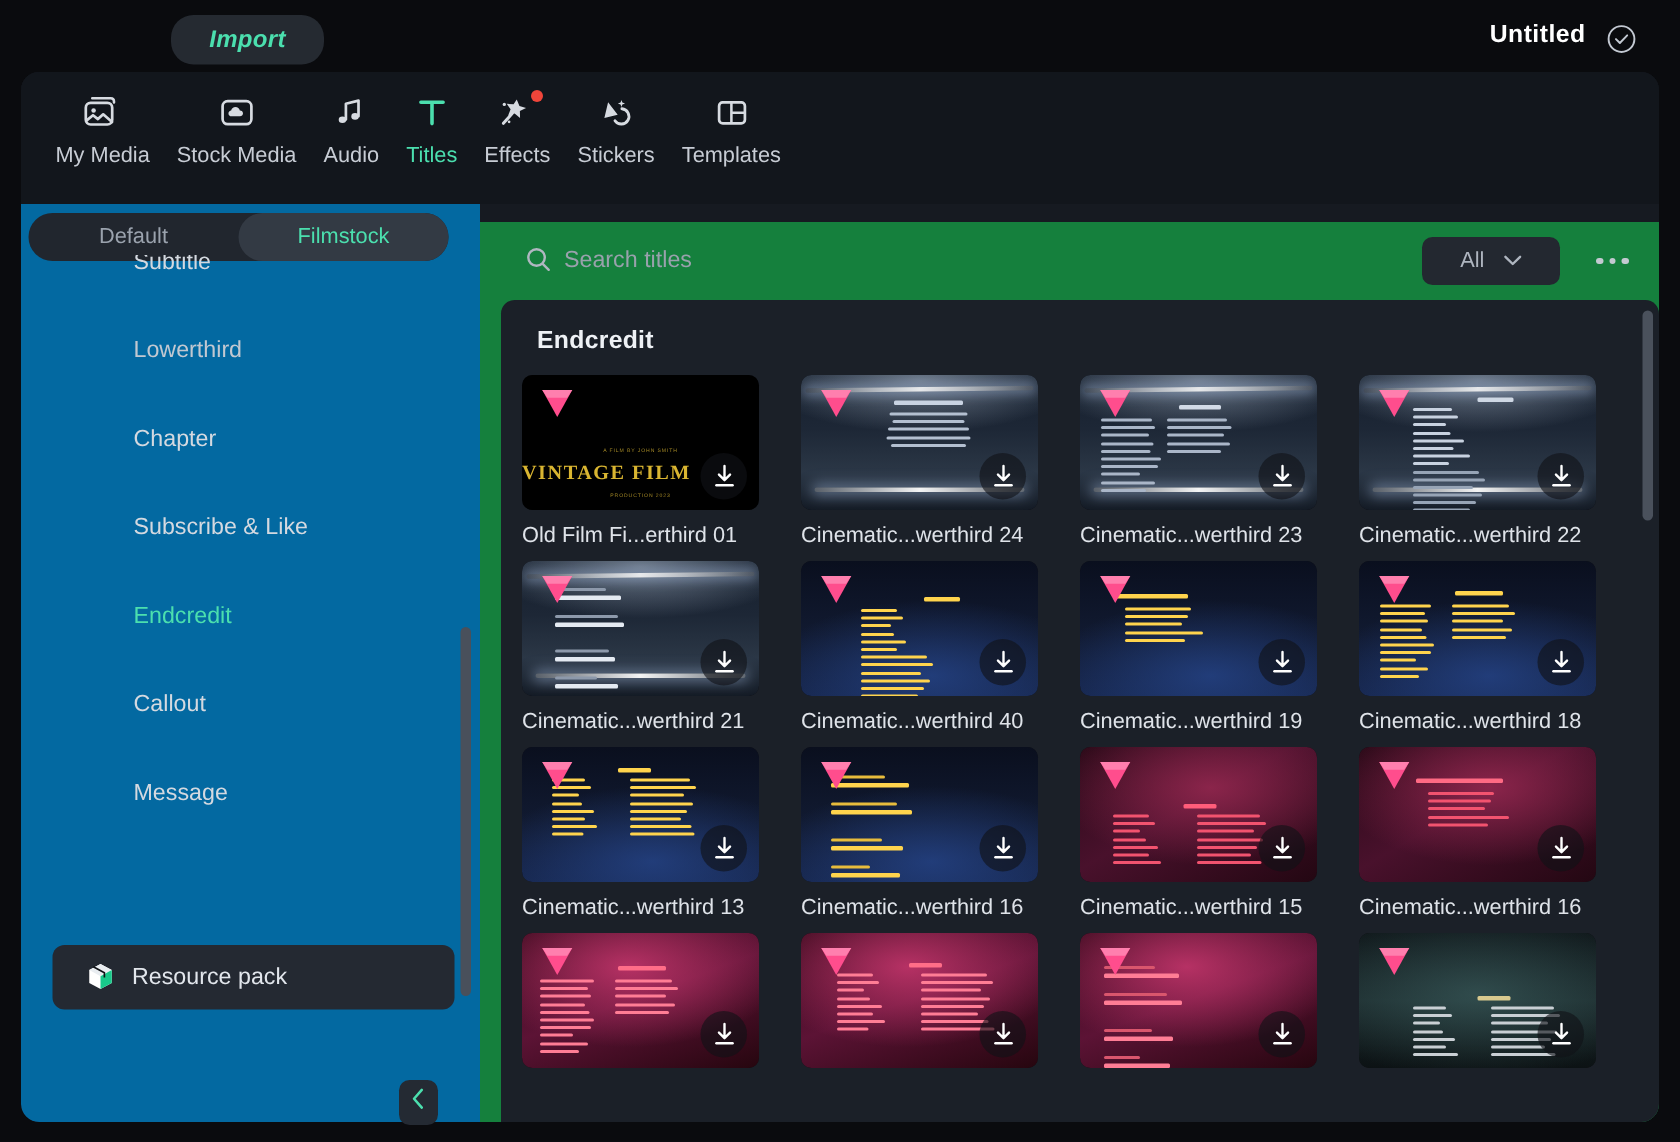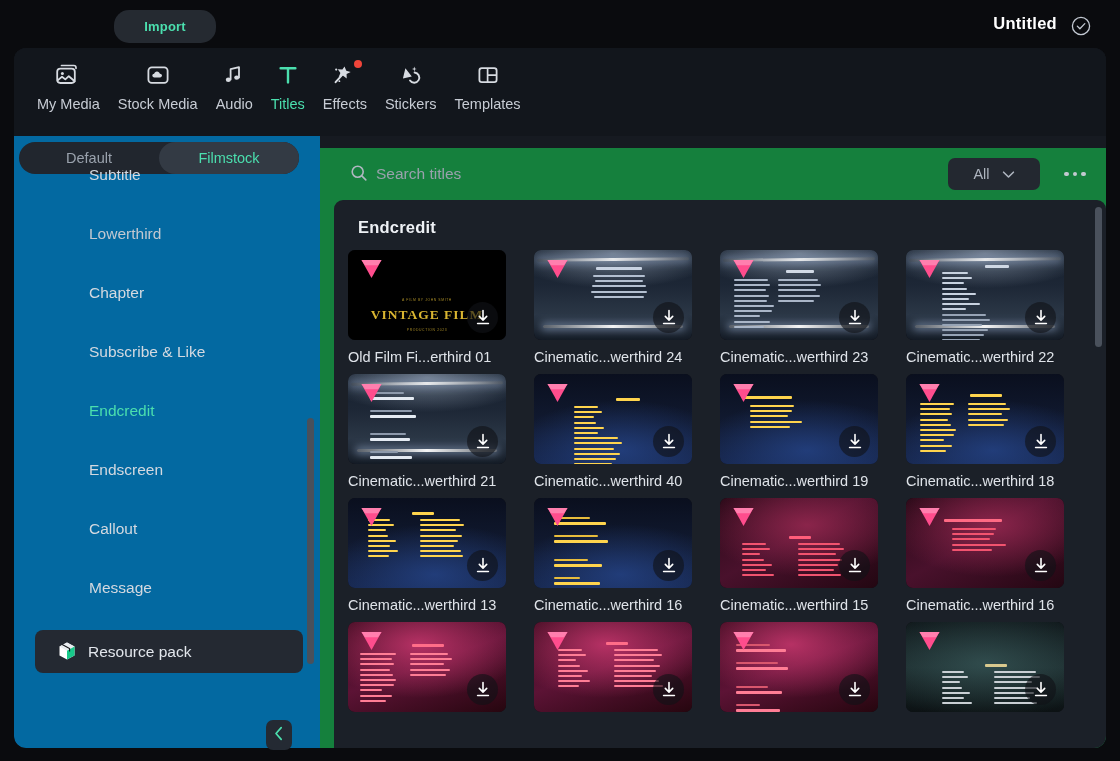--- a/index.html
+++ b/index.html
@@ -15,22 +15,22 @@
 
   
   .titlebar {
     position: absolute; left:0; top:0; width:1120px; height:52px;
     background:#0a0b0e;
   }
   .import-btn {
     position:absolute; left:114px; top:10px; width:102px; height:33px;
     background:#252a31; border-radius:15px;
     display:flex; align-items:center; justify-content:center;
-    color:#4bdfae; font-size:13px; font-weight:bold;
-    cursor:pointer; letter-spacing:.2px;
+    color:#4bdfae; font-size:16px; font-weight:bold;
+    cursor:pointer; letter-spacing:.2px;font-style:italic;
   }
   .project-title {
     position:absolute; right:63px; top:14px;
     color:#ffffff; font-size:16.5px; font-weight:bold; letter-spacing:.3px;
   }
   .title-check {
     position:absolute; right:28px; top:15px; width:22px; height:22px;
     cursor:pointer;
   }
 
@@ -215,21 +215,21 @@
     height:3px; background:linear-gradient(90deg,rgba(255,255,255,.1),rgba(255,255,255,.85),rgba(255,255,255,.15));
     border-radius:2px; box-shadow:0 0 8px 2px rgba(190,215,255,.4); transform:rotate(-.6deg);
   }
   
   .tx { position:absolute; z-index:3; }
   .ln { height:2px; border-radius:1px; margin-bottom:3.2px; }
   .hd { height:3px; border-radius:1px; margin-bottom:5px; }
   .col { display:inline-block; vertical-align:top; }
 
   .vintage {
-    position:absolute; left:0; right:0; bottom:17px; text-align:center;
+    position:absolute; left:0; right:0; bottom:17px; 
     color:#d9b531; font-family:"Liberation Serif", serif;
     font-size:13.5px; font-weight:bold; letter-spacing:1px;
   }
   .vintage-sub {
     position:absolute; left:0; right:0; text-align:center;
     color:#a58a26; font-size:3.4px; letter-spacing:.6px;
   }
 </style>
 </head>
 <body>
@@ -338,21 +338,20 @@
           <div class="seg-item on">Filmstock</div>
         </div>
 
         <div class="cat-scroll">
           <div class="cat-list">
             <div class="cat">Subtitle</div>
             <div class="cat clipped">Lowerthird</div>
             <div class="cat">Chapter</div>
             <div class="cat">Subscribe &amp; Like</div>
             <div class="cat active">Endcredit</div>
-            <div class="cat">Endscreen</div>
             <div class="cat">Callout</div>
             <div class="cat">Message</div>
           </div>
         </div>
 
         <div class="respack">
           <span class="pack-ico">
             <svg width="20" height="20" viewBox="0 0 20 20" fill="none">
               <path d="M10 1.6l7.5 4v8.8L10 18.4 2.5 14.4V5.6l7.5-4z" fill="#ffffff"></path>
               <path d="M10 1.6l7.5 4L10 9.8 2.5 5.6l7.5-4z" fill="#e9edf1"></path>

